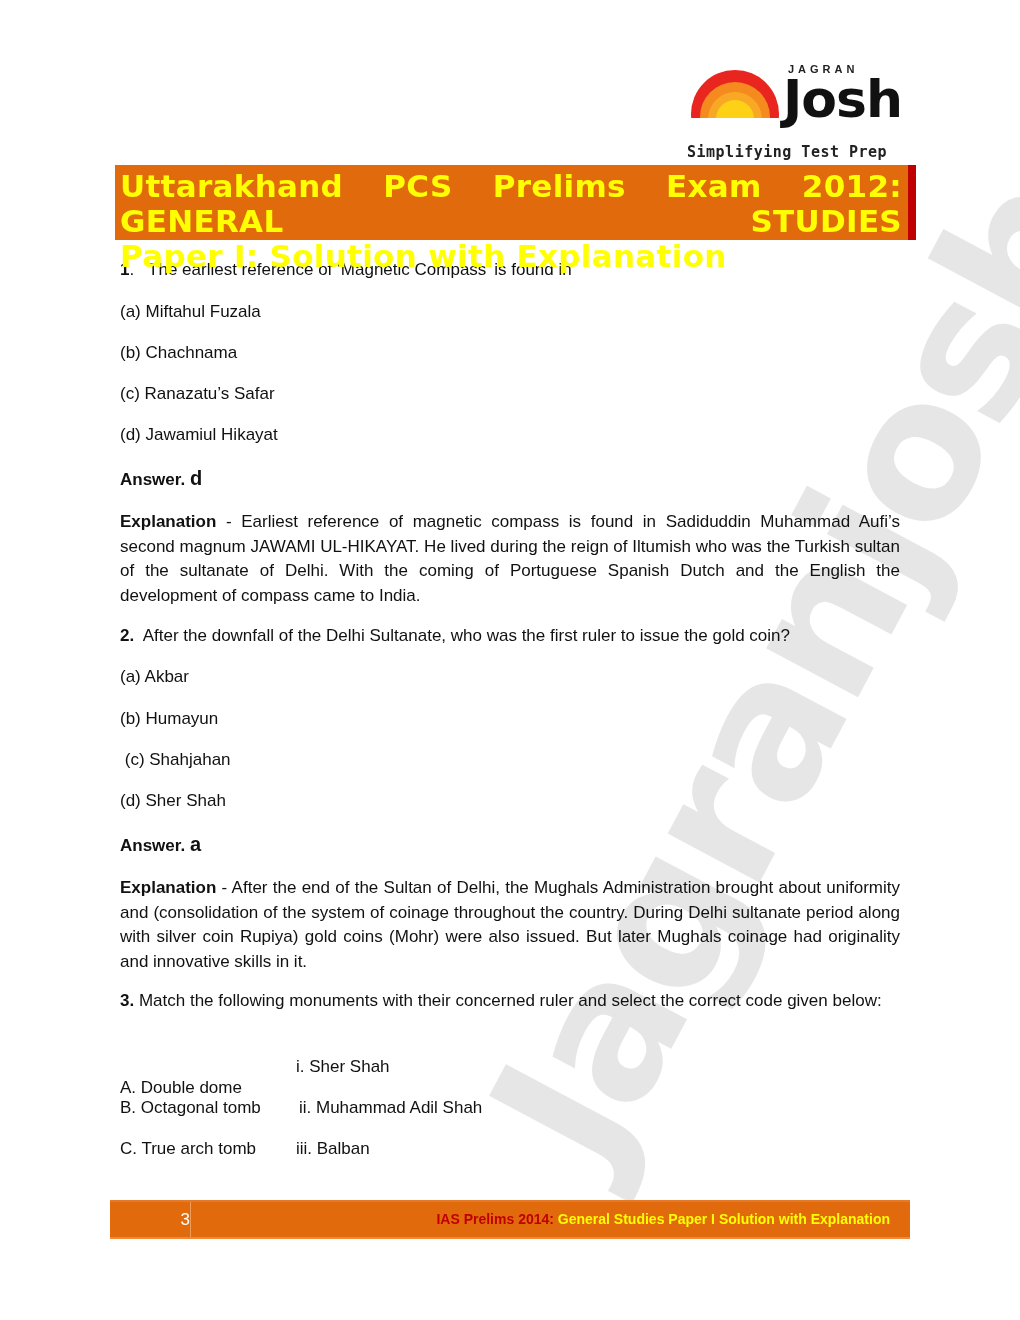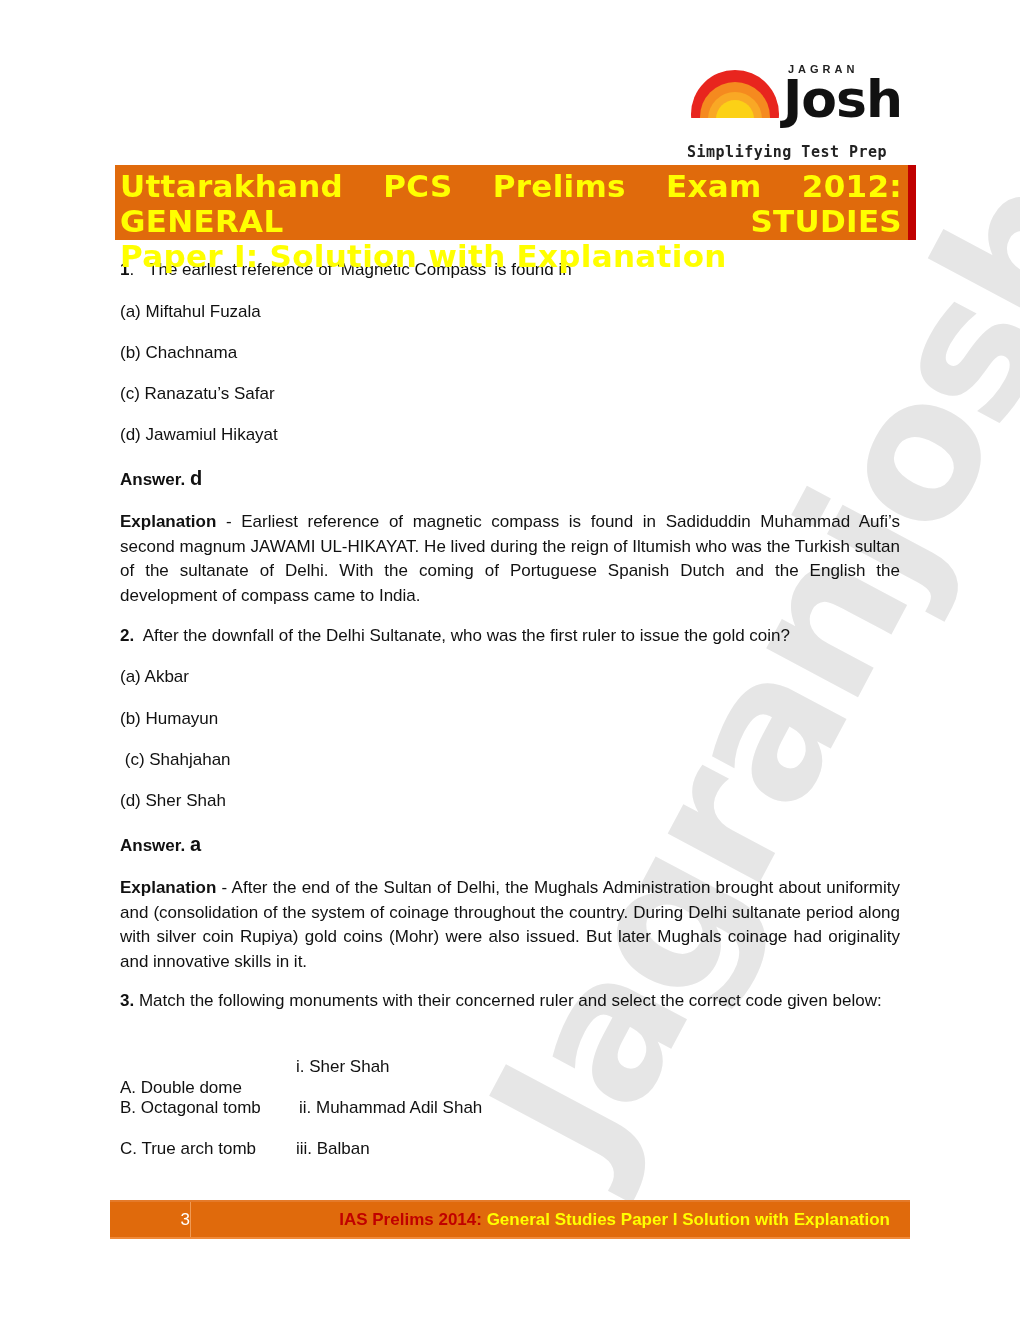--- a/index.html
+++ b/index.html
@@ -33,21 +33,21 @@
   .q { position: absolute; left: 0; }
   .just { text-align: justify; }
   b { font-weight: bold; }
   .ans-letter { font-size: 20px; }
   .footer {
     position: absolute; left: 110px; top: 1200px; width: 800px; height: 35px;
     background: #e06a0c; z-index: 2; border-top: 2px solid #e47a2a; border-bottom: 2px solid #f08a3a;
   }
   .footer .num { position: absolute; left: 0; top: 0; width: 80px; height: 35px; line-height: 35px; text-align: right; padding-right: 0; color: #ffffff; font-size: 17px; }
   .footer .sep { position: absolute; left: 80px; top: 0; width: 1px; height: 35px; background: #ef9a55; }
-  .footer .txt { position: absolute; right: 20px; top: 0; height: 49px; line-height: 35px; font-size: 17px; font-weight: bold; }
+  .footer .txt { position: absolute; right: 20px; top: 0; height: 49px; line-height: 35px; font-size: 14px; font-weight: bold; }
   .footer .red { color: #c00000; }
   .footer .yel { color: #ffff00; }
 </style>
 </head>
 <body>
 
 <div class="watermark">Jagranjosh</div>
 
 <div class="logo">
   <div class="sun">

